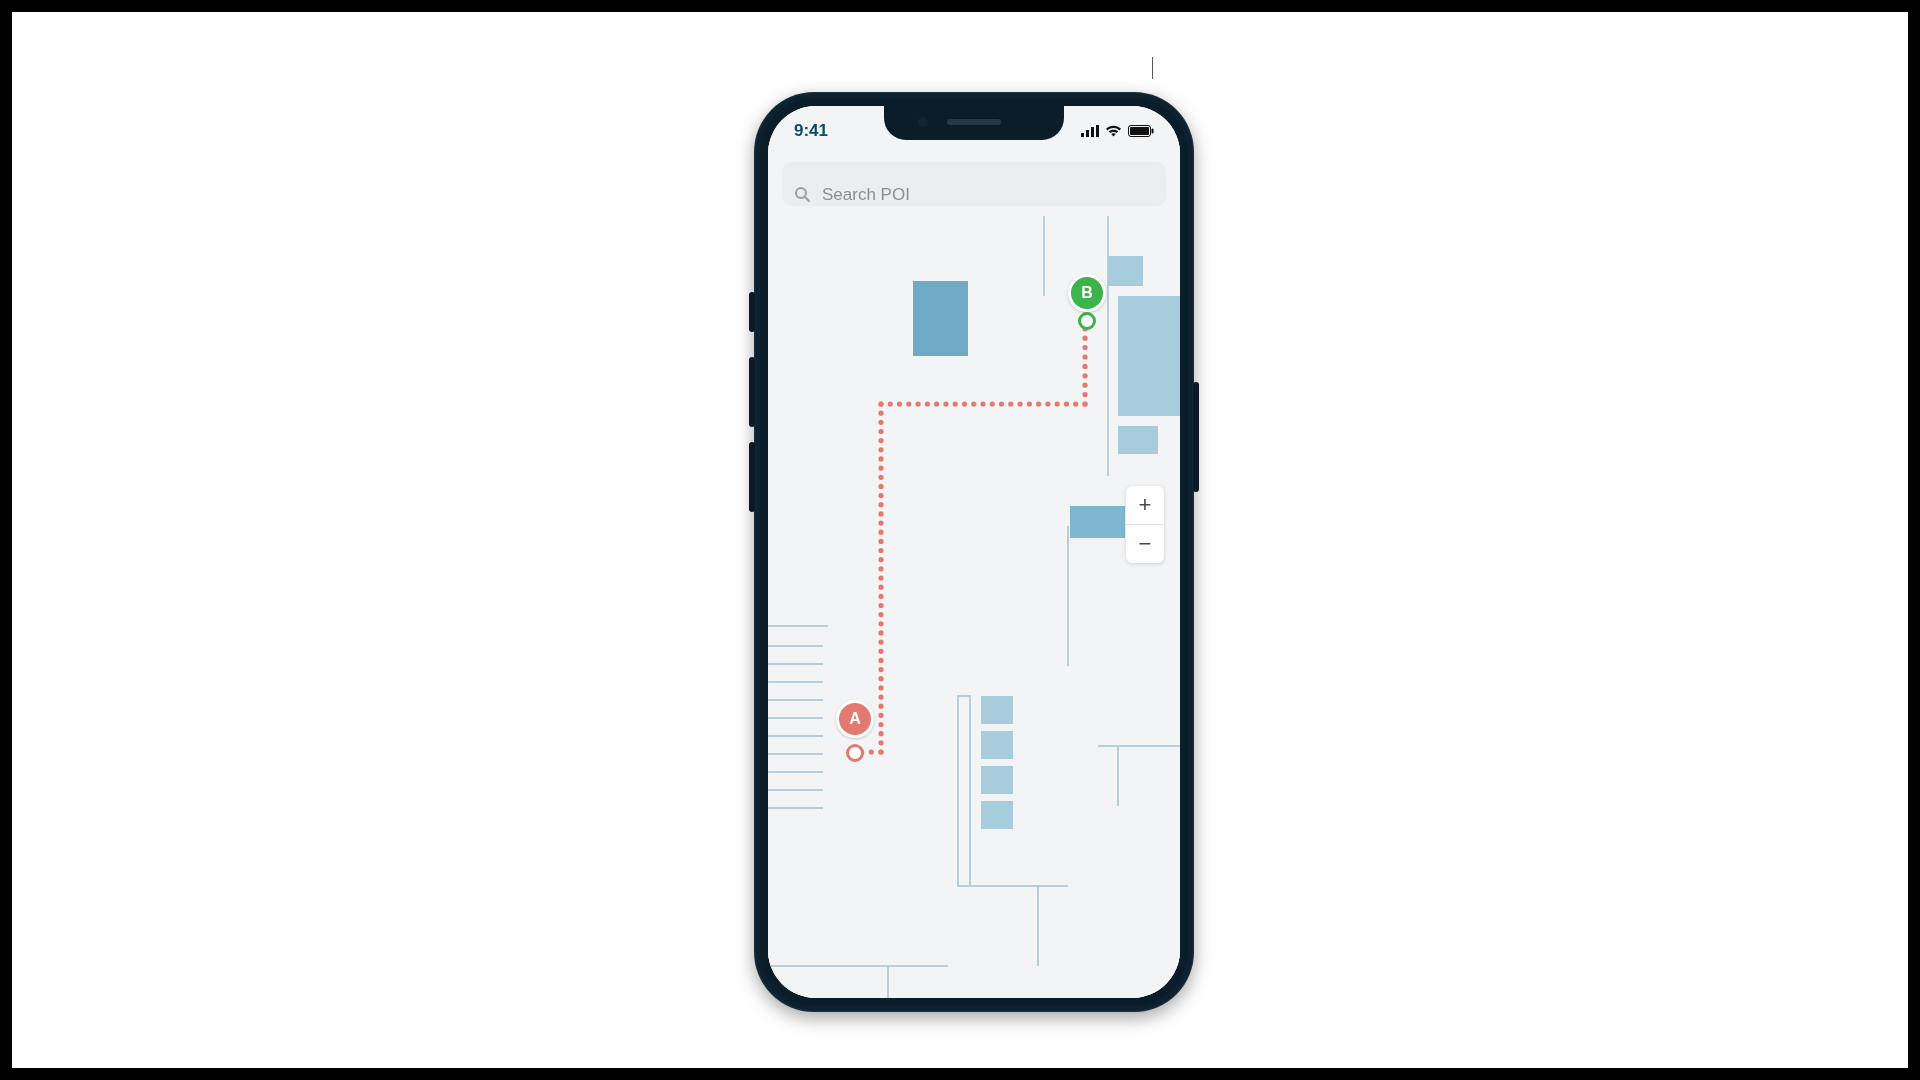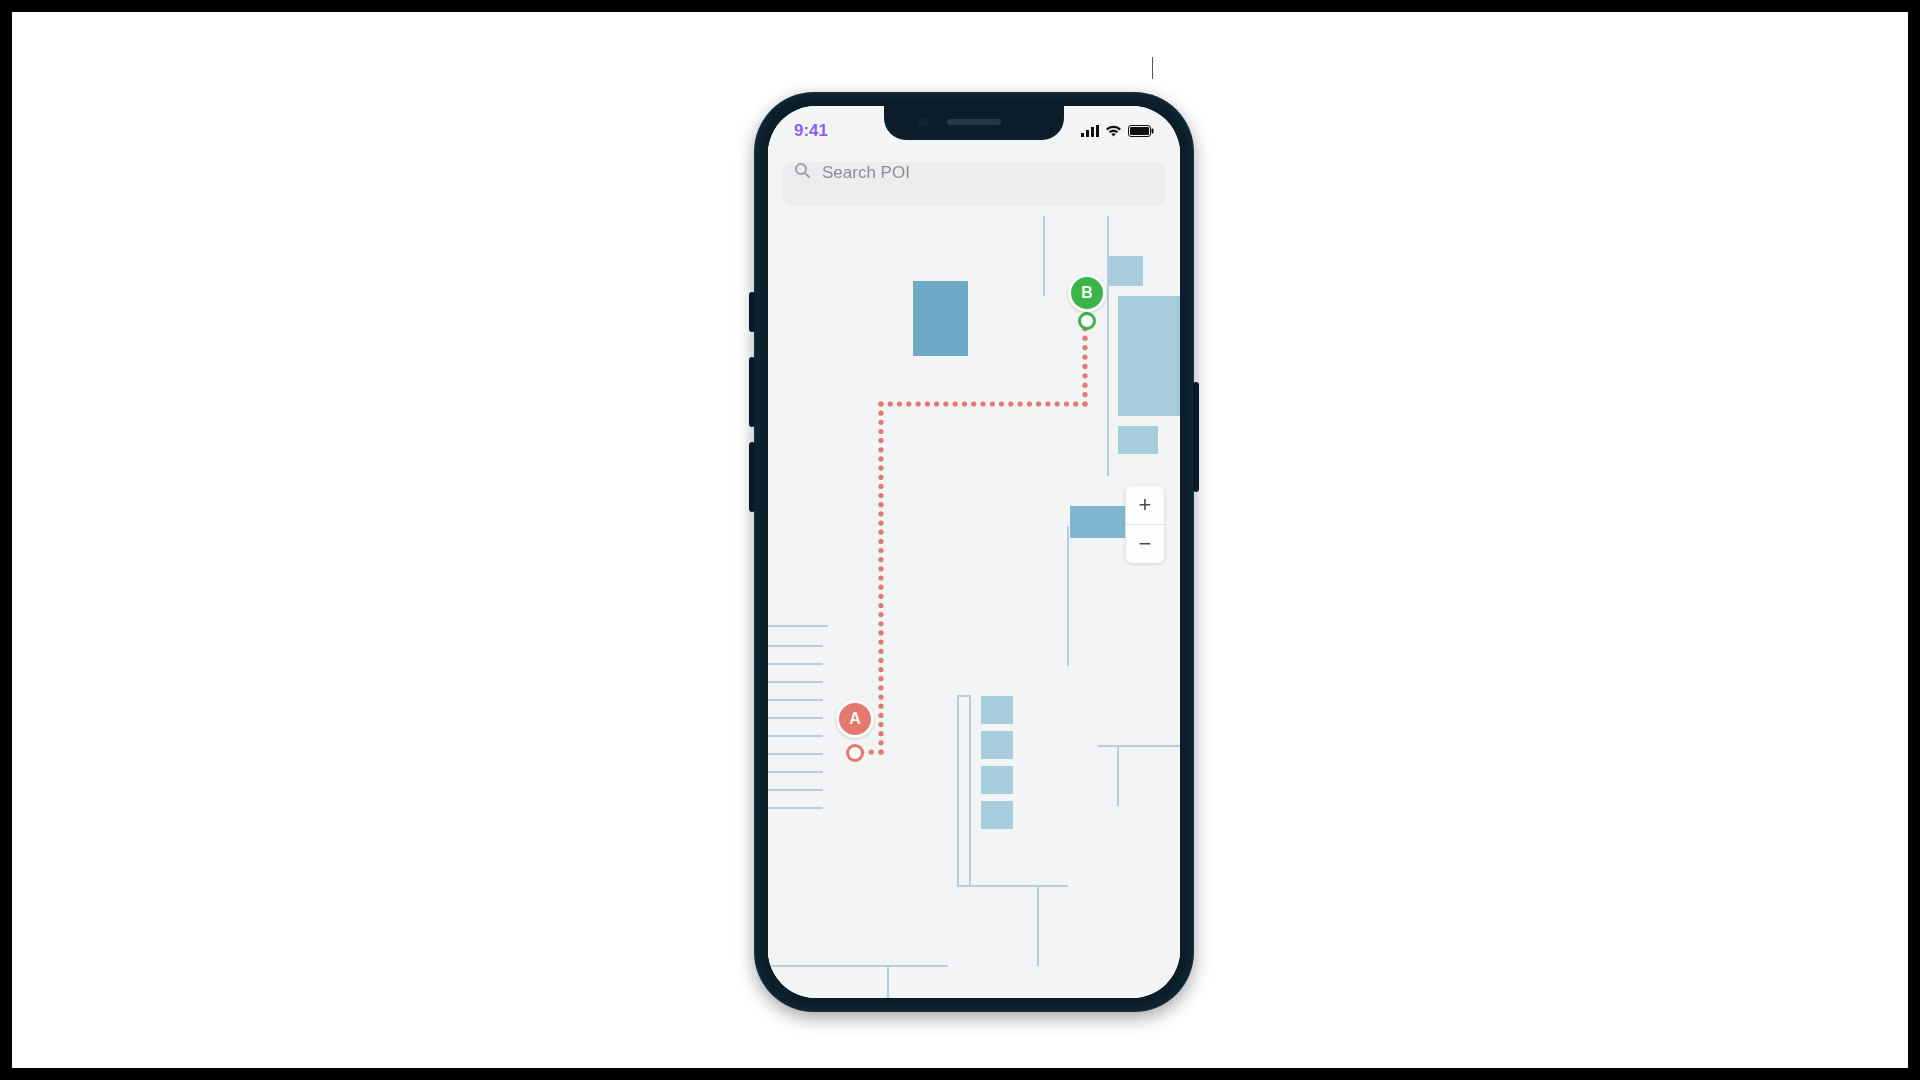--- a/index.html
+++ b/index.html
@@ -100,40 +100,40 @@
     display: flex;
     align-items: center;
     justify-content: space-between;
     padding: 0 26px;
     z-index: 40;
     box-sizing: border-box;
   }
   .status-time {
     font-size: 17px;
     font-weight: 600;
-    color: #8b5cf6;
+    color: #0c4a6e;
   }
   .status-icons {
     display: flex;
     align-items: center;
     gap: 6px;
   }
   .status-icons svg { display: block; }
 
   
   .search-bar {
     position: absolute;
     top: 56px;
     left: 14px;
     right: 14px;
     height: 44px;
     background: #ecedee;
     border-radius: 10px;
     display: flex;
-    align-items: flex-start;
+    align-items: flex-end;
     padding: 0 12px;
     gap: 10px;
     z-index: 30;
     box-sizing: border-box;
   }
   .search-input {
     flex: 1;
     border: none;
     background: transparent;
     font-size: 17px;

